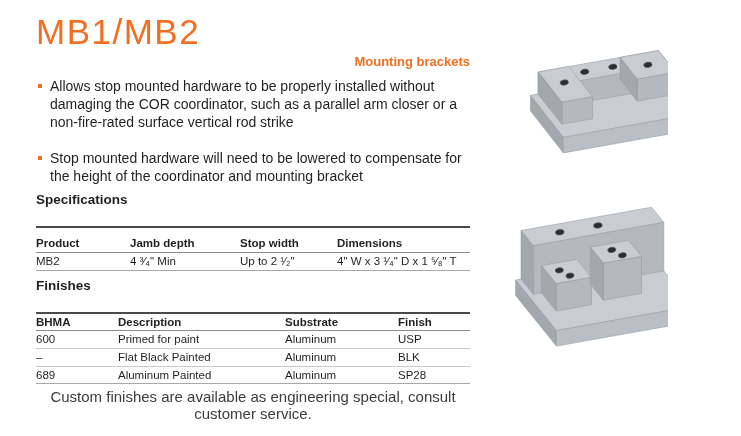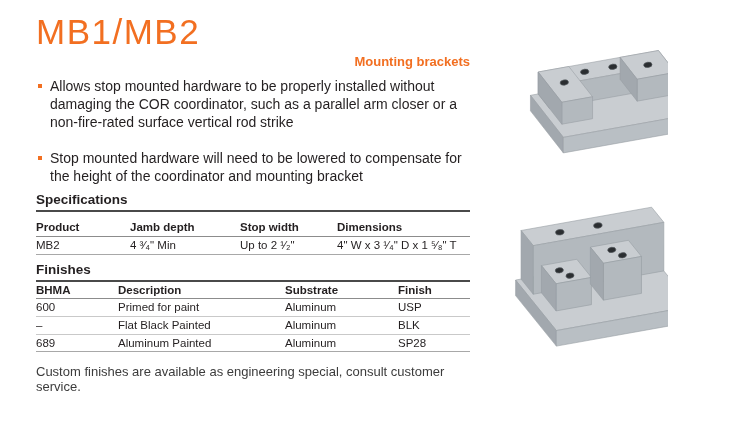--- a/index.html
+++ b/index.html
@@ -40,39 +40,39 @@
     font-size:14px;line-height:1.26;color:var(--text);
   }
   ul.bullets li + li{margin-top:19px;}
   ul.bullets li::before{
     content:"";position:absolute;left:2px;top:6px;
     width:4px;height:4px;background:var(--accent);
   }
   .section{margin-top:7px;}
   .section h2{
     font-size:13.5px;font-weight:700;color:var(--text);
-    padding-bottom:3px;border-bottom:2px solid var(--line-dark);
+    padding-bottom:19px;border-bottom:2px solid var(--line-dark);
   }
   table{width:100%;border-collapse:collapse;table-layout:fixed;}
   td,th{
     font-size:11.5px;line-height:1.1;text-align:left;
     padding:2px 2px 2px 0;color:var(--text);
     overflow:hidden;white-space:nowrap;
   }
   tbody tr td{border-bottom:1px solid var(--line-light);}
   tbody tr:last-child td{border-bottom:1.5px solid var(--line-bottom);}
   thead tr th{font-weight:700;border-bottom:1px solid var(--line-mid);}
   .spec-table col.c-label{width:110px;}
   .sizes-table col.c1{width:94px;}
   .sizes-table col.c2{width:110px;}
   .sizes-table col.c3{width:97px;}
   .fin-table col.c1{width:82px;}
   .fin-table col.c2{width:167px;}
   .fin-table col.c3{width:113px;}
-  .note{margin-top:12px;font-size:13px;color:#3c3c3c;}
+  .note{margin-top:4px;font-size:15px;color:#3c3c3c;text-align:center;}
   .product-img{position:absolute;}
   #img-mb1{left:514px;top:42px;width:192px;height:124px;}
   #img-mb2{left:502px;top:204px;width:204px;height:156px;}
   .product-img svg{width:100%;height:100%;display:block;}
   .face{stroke:var(--metal-edge);stroke-width:0.6;stroke-linejoin:round;}
   .f-top{fill:var(--metal-top);}
   .f-front{fill:var(--metal-front);}
   .f-side{fill:var(--metal-side);}
   .f-pfront{fill:var(--metal-plate-front);}
   .hole{fill:var(--hole);stroke:#565b60;stroke-width:0.7;}

